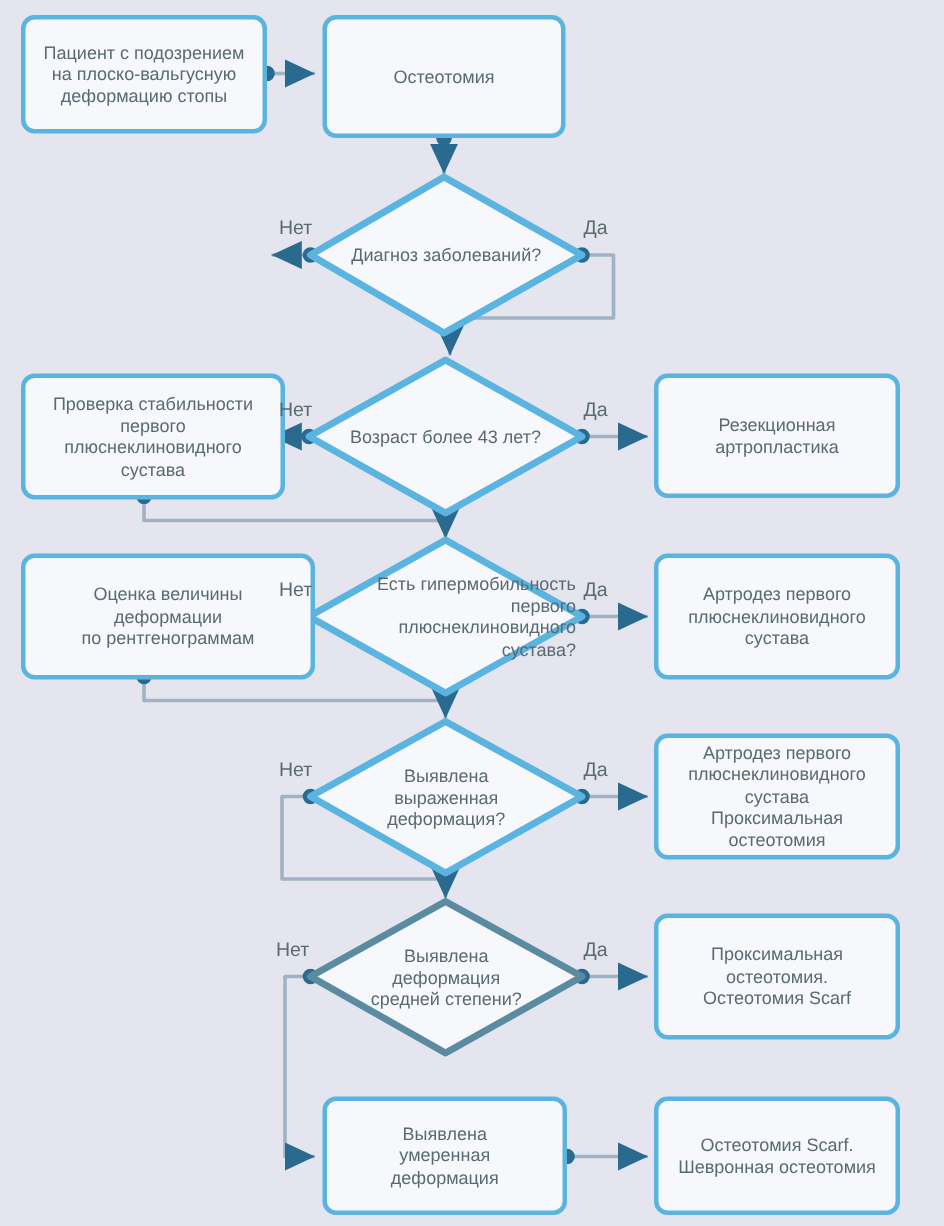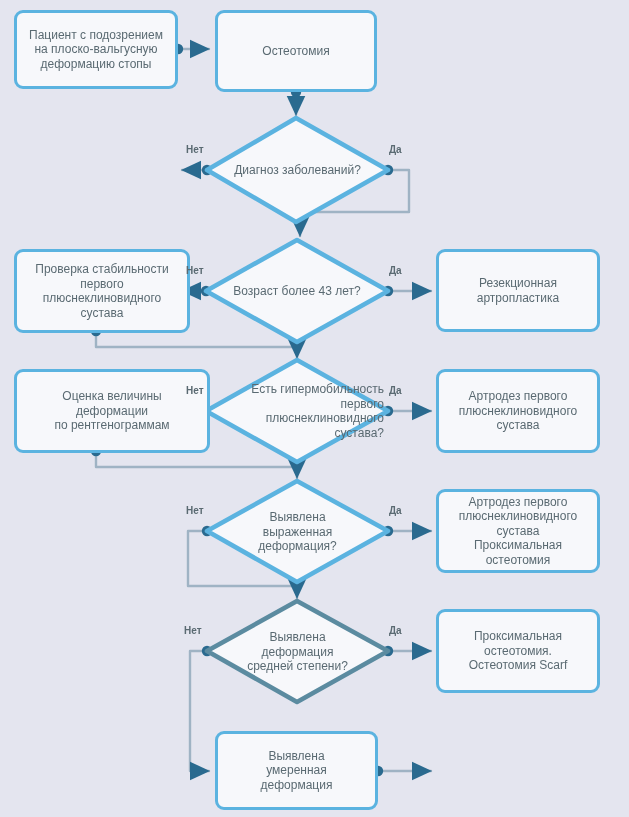--- a/index.html
+++ b/index.html
@@ -34,25 +34,24 @@
     z-index:3;
   }
   .diamond .dlabel{
     position:relative;z-index:4;
     width:100%;
     padding:0 4px;
     box-sizing:border-box;
   }
   .edgelabel{
     position:absolute;
-    font-size:10px;
+    font-size:13px;
     color:#5a6a72;
     z-index:4;
     white-space:nowrap;
-    font-weight:bold;
   }
 </style>
 </head>
 <body>
 
 <div id="canvas">
 
   <svg id="wires" viewBox="0 0 629 817">
     <defs>
       <marker id="arw" markerWidth="9" markerHeight="9" refX="8" refY="4.5" orient="auto">
@@ -170,20 +169,23 @@
   </div>
 
   <div class="node box" style="left:436px;top:609px;width:164px;height:84px;">
     <span>Проксимальная<br>остеотомия.<br>Остеотомия Scarf</span>
   </div>
 
   <div class="node box" style="left:215px;top:731px;width:163px;height:79px;">
     <span>Выявлена<br>умеренная<br>деформация</span>
   </div>
 
+  <div class="node box" style="left:436px;top:731px;width:164px;height:79px;">
+    <span>Остеотомия Scarf.<br>Шевронная остеотомия</span>
+  </div>
 
   <span class="edgelabel" style="left:186px;top:144px;">Нет</span>
   <span class="edgelabel" style="left:389px;top:144px;">Да</span>
   <span class="edgelabel" style="left:186px;top:265px;">Нет</span>
   <span class="edgelabel" style="left:389px;top:265px;">Да</span>
   <span class="edgelabel" style="left:186px;top:385px;">Нет</span>
   <span class="edgelabel" style="left:389px;top:385px;">Да</span>
   <span class="edgelabel" style="left:186px;top:505px;">Нет</span>
   <span class="edgelabel" style="left:389px;top:505px;">Да</span>
   <span class="edgelabel" style="left:184px;top:625px;">Нет</span>

